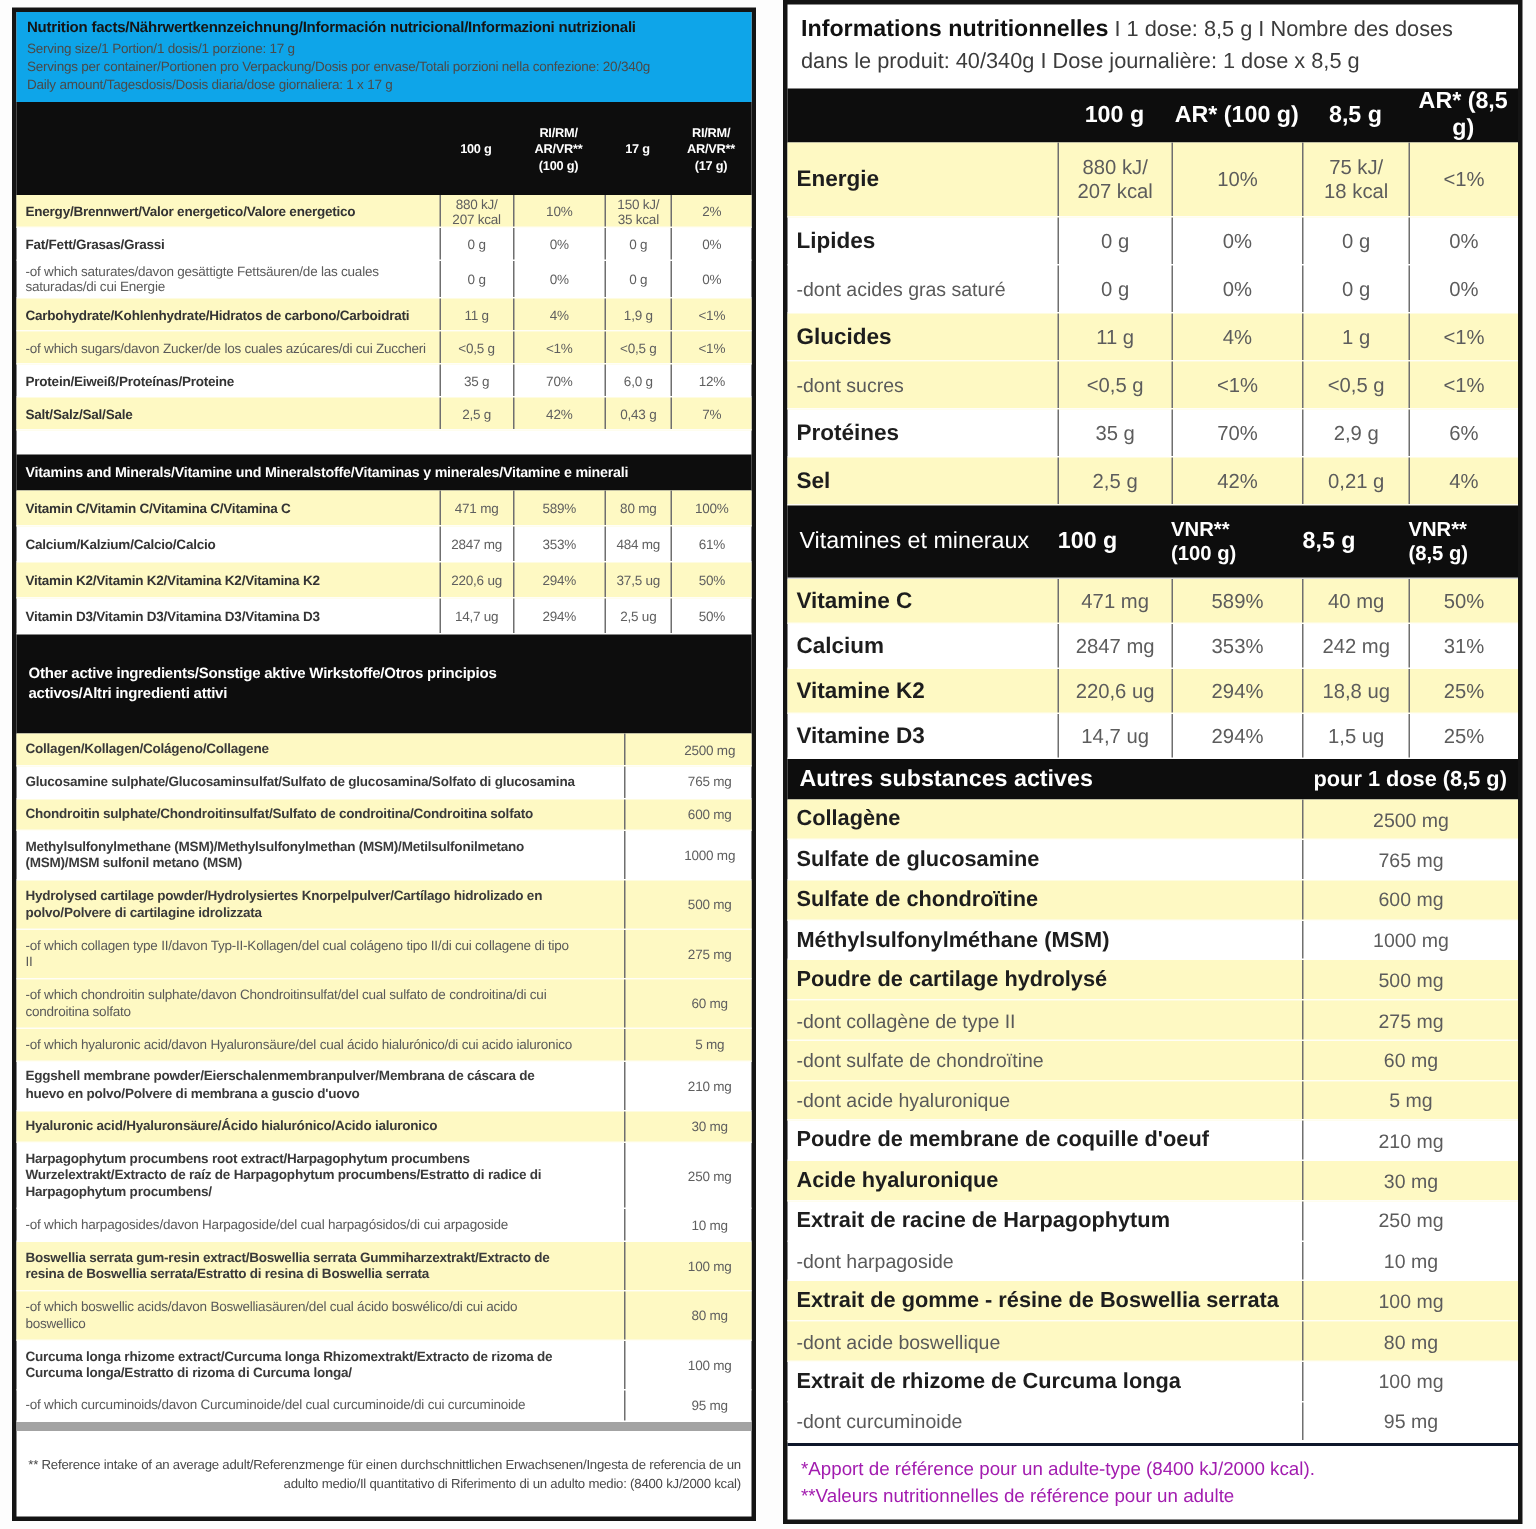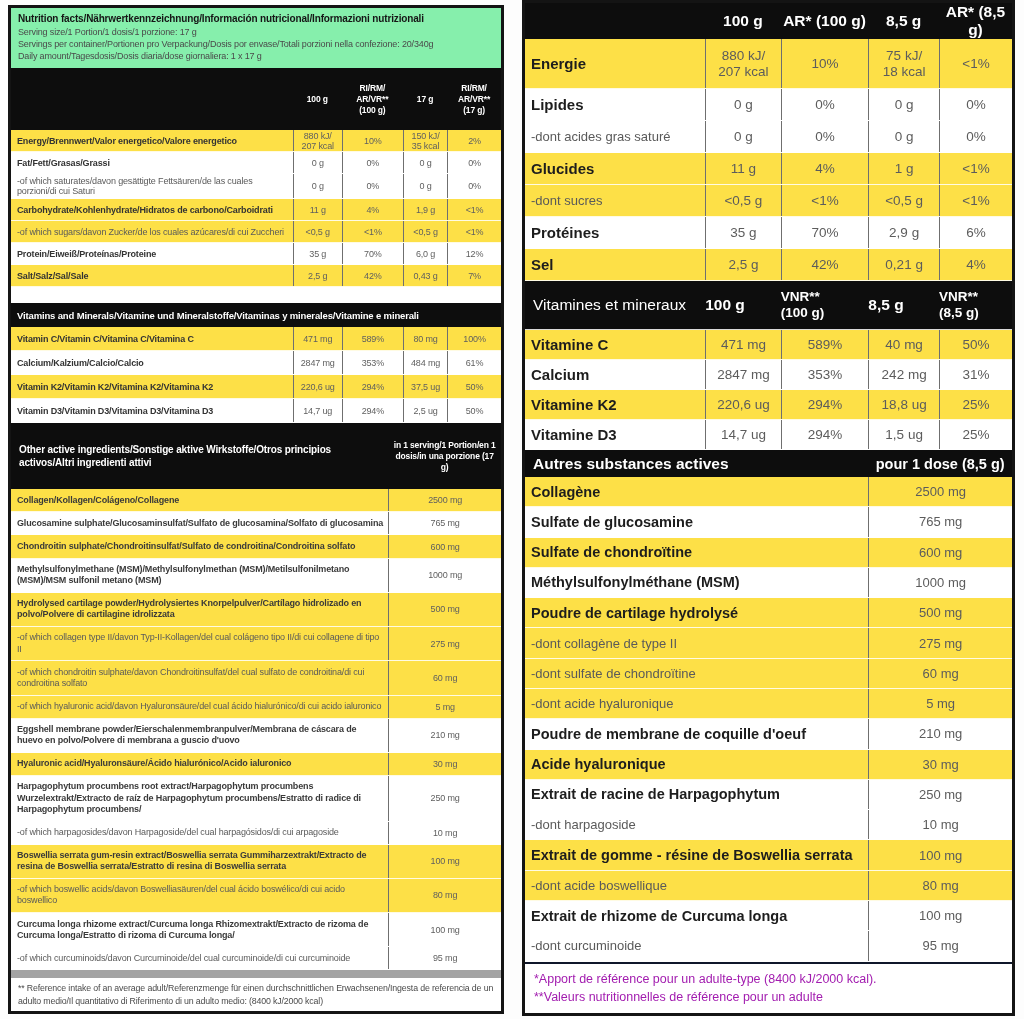--- a/index.html
+++ b/index.html
@@ -11,48 +11,48 @@
     color:#222;
   }
   .panel{
     position:absolute;background:#fff;border:3px solid #141414;
     display:flex;flex-direction:column;box-sizing:border-box;
   }
   #left-panel{left:8px;top:5px;width:496px;height:1009px;}
   #right-panel{left:522px;top:0px;width:493px;height:1016px;}
 
   .black{background:#0d0d0d;color:#fff;}
-  .shade{background:#fde047;}
+  .shade{background:#fef9c3;}
 
   .row{display:grid;align-items:stretch;}
   .cell{display:flex;align-items:center;box-sizing:border-box;}
   .cell.lbl{padding:2px 4px 2px 6px;text-align:left;}
   .cell.val{justify-content:center;text-align:center;border-left:1px solid #6f6f6f;white-space:pre-line;}
   .row{border-bottom:1px solid rgba(255,255,255,.85);}
 
   
   #left-panel{font-size:9px;letter-spacing:-0.15px;color:#3a3a3a;}
-  .l-infobox{padding:5px 7px 6px 7px;background:#86efac;}
+  .l-infobox{padding:5px 7px 6px 7px;background:#0ea5e9;}
   .l-title{font-weight:700;font-size:10px;color:#151515;margin-bottom:2px;}
   .l-infoline{font-size:9px;color:#4a4a4a;line-height:1.35;}
   .l-grid{grid-template-columns:57.5% 10% 12.5% 9% 11%;}
   .l-hdr{min-height:62px;align-items:center;border-bottom:0;}
   .l-hdr .c{font-weight:700;font-size:8.5px;text-align:center;justify-content:center;display:flex;align-items:center;white-space:pre-line;line-height:1.25;}
   #l-macro .lbl, #l-vits .lbl{font-weight:600;color:#333;}
   #l-macro .sub .lbl, #l-acts .sub .lbl{font-weight:400;color:#5a5a5a;}
   #l-macro .val, #l-vits .val, #l-acts .val{color:#5f5f5f;font-size:9px;}
   .l-secbar{min-height:20px;display:flex;align-items:center;padding:2px 6px;font-weight:700;font-size:9.5px;margin-top:16px;}
   .l-act-grid{grid-template-columns:77% 23%;}
   .l-acts-hdr{min-height:66px;align-items:center;border-bottom:0;}
   .l-acts-hdr .h1{font-weight:700;font-size:10px;padding:4px 8px;line-height:1.3;display:flex;align-items:center;}
   .l-acts-hdr .h2{font-weight:700;font-size:8.5px;text-align:center;display:flex;align-items:center;justify-content:center;padding:3px;line-height:1.3;}
   #l-acts{flex:1;display:flex;flex-direction:column;}
-  #l-acts .row{flex:1 1 auto;}
+  #l-acts .row{flex:1 1 auto;gap:28px;}
   #l-acts .lbl{font-weight:600;color:#3a3a3a;line-height:1.25;}
-  .l-footnote{border-top:8px solid #a3a3a3;padding:4px 7px;font-size:8.8px;color:#4a4a4a;line-height:1.4;}
+  .l-footnote{border-top:6px solid #a3a3a3;padding:16px 7px;font-size:8.8px;color:#4a4a4a;line-height:1.4;text-align:right;}
   #l-macro .row{min-height:21px;}
   #l-vits .row{min-height:23px;}
 
   
   #right-panel{font-size:13.5px;color:#333;}
   .r-infobox{padding:6px 9px 7px 9px;line-height:1.45;font-size:14.5px;color:#3c3c3c;}
   .r-title-bold{font-weight:700;font-size:15.5px;color:#111;}
   .r-grid{grid-template-columns:37% 15.5% 18% 14.5% 15%;}
   .r-hdr{min-height:30px;align-items:center;border-bottom:0;}
   .r-hdr .c{font-weight:700;font-size:15.5px;justify-content:center;display:flex;align-items:center;text-align:center;}
@@ -110,21 +110,21 @@
         <div class="cell val">2%</div>
       </div>
       <div class="row l-grid">
         <div class="cell lbl">Fat/Fett/Grasas/Grassi</div>
         <div class="cell val">0 g</div>
         <div class="cell val">0%</div>
         <div class="cell val">0 g</div>
         <div class="cell val">0%</div>
       </div>
       <div class="row l-grid sub">
-        <div class="cell lbl">-of which saturates/davon gesättigte Fettsäuren/de las cuales porzioni/di cui Saturi</div>
+        <div class="cell lbl">-of which saturates/davon gesättigte Fettsäuren/de las cuales saturadas/di cui Energie</div>
         <div class="cell val">0 g</div>
         <div class="cell val">0%</div>
         <div class="cell val">0 g</div>
         <div class="cell val">0%</div>
       </div>
       <div class="row l-grid shade">
         <div class="cell lbl">Carbohydrate/Kohlenhydrate/Hidratos de carbono/Carboidrati</div>
         <div class="cell val">11 g</div>
         <div class="cell val">4%</div>
         <div class="cell val">1,9 g</div>
@@ -181,21 +181,20 @@
         <div class="cell lbl">Vitamin D3/Vitamin D3/Vitamina D3/Vitamina D3</div>
         <div class="cell val">14,7 ug</div>
         <div class="cell val">294%</div>
         <div class="cell val">2,5 ug</div>
         <div class="cell val">50%</div>
       </div>
     </div>
 
   <div class="row l-act-grid l-acts-hdr black">
     <div class="h1">Other active ingredients/Sonstige aktive Wirkstoffe/Otros principios activos/Altri ingredienti attivi</div>
-    <div class="h2">in 1 serving/1 Portion/en 1 dosis/in una porzione (17 g)</div>
   </div>
 
   <div id="l-acts">
       <div class="row l-act-grid shade">
         <div class="cell lbl">Collagen/Kollagen/Colágeno/Collagene</div>
         <div class="cell val">2500 mg</div>
       </div>
       <div class="row l-act-grid">
         <div class="cell lbl">Glucosamine sulphate/Glucosaminsulfat/Sulfato de glucosamina/Solfato di glucosamina</div>
         <div class="cell val">765 mg</div>
@@ -255,20 +254,23 @@
       <div class="row l-act-grid sub">
         <div class="cell lbl">-of which curcuminoids/davon Curcuminoide/del cual curcuminoide/di cui curcuminoide</div>
         <div class="cell val">95 mg</div>
       </div>
     </div>
 
   <div class="l-footnote">** Reference intake of an average adult/Referenzmenge für einen durchschnittlichen Erwachsenen/Ingesta de referencia de un adulto medio/Il quantitativo di Riferimento di un adulto medio: (8400 kJ/2000 kcal)</div>
 </div>
 
 <div class="panel" id="right-panel">
+  <div class="r-infobox">
+    <span class="r-title-bold">Informations nutritionnelles</span><span> I 1 dose: 8,5 g I Nombre des doses dans le produit: 40/340g I Dose journalière: 1 dose x 8,5 g</span>
+  </div>
 
   <div class="row r-grid r-hdr black">
     <div class="cell lbl"></div>
     <div class="cell c">100 g</div>
     <div class="cell c">AR* (100 g)</div>
     <div class="cell c">8,5 g</div>
     <div class="cell c">AR* (8,5 g)</div>
   </div>
 
   <div id="r-macro">

